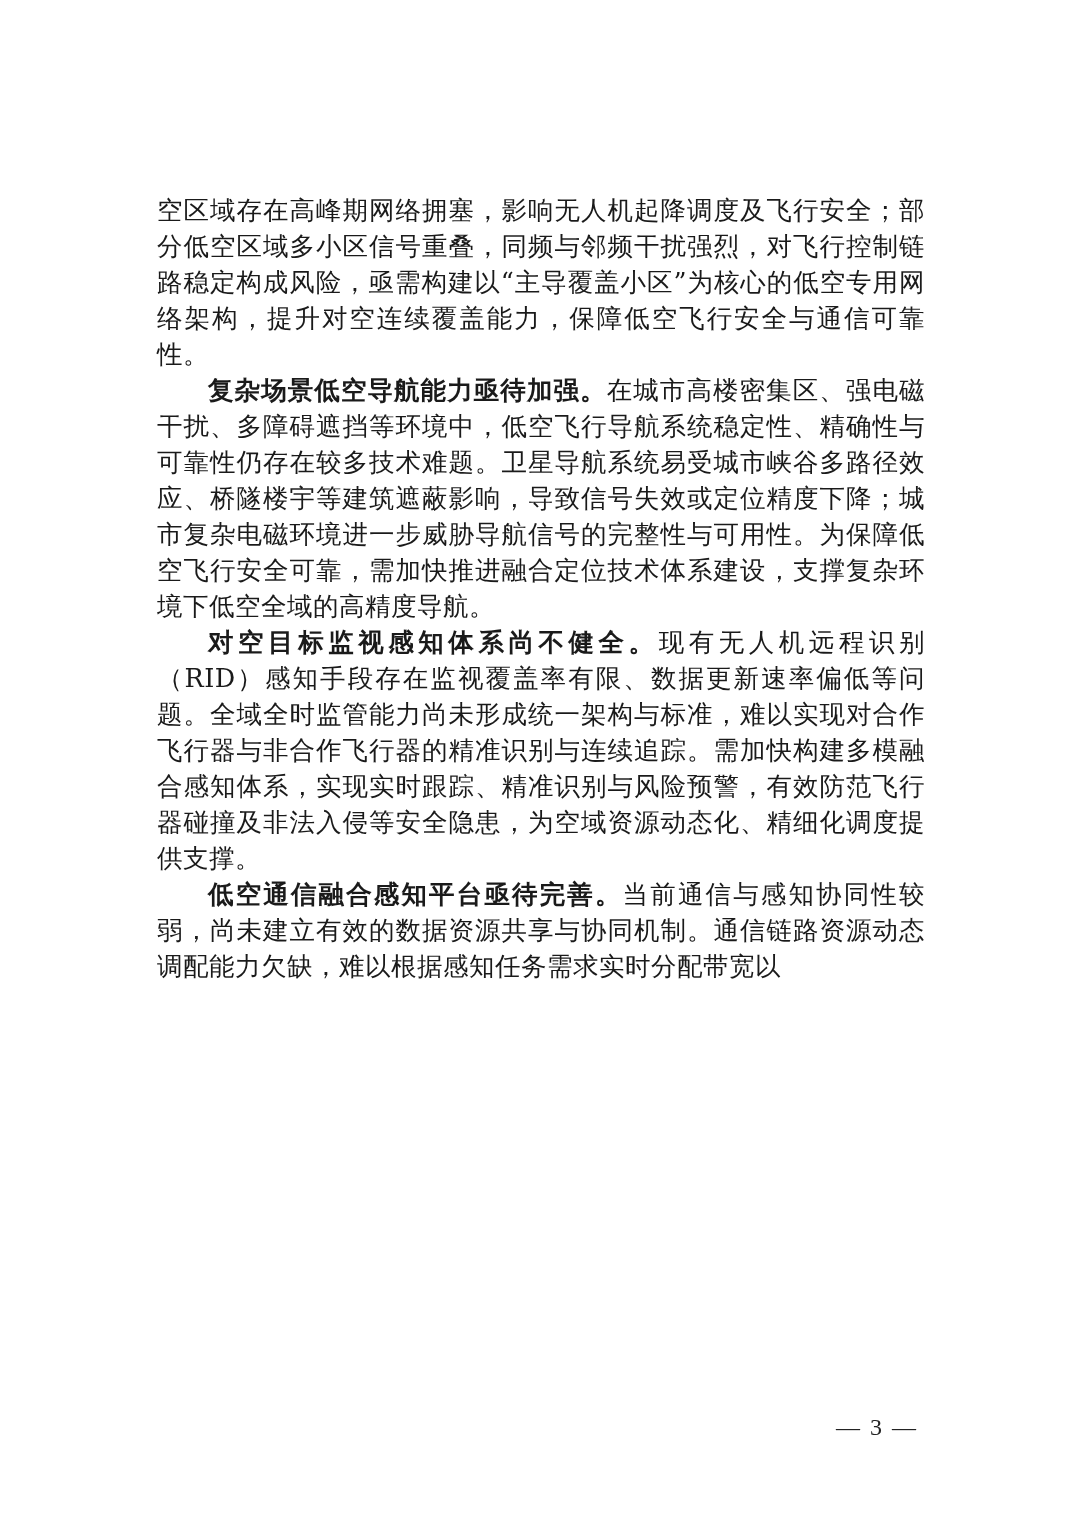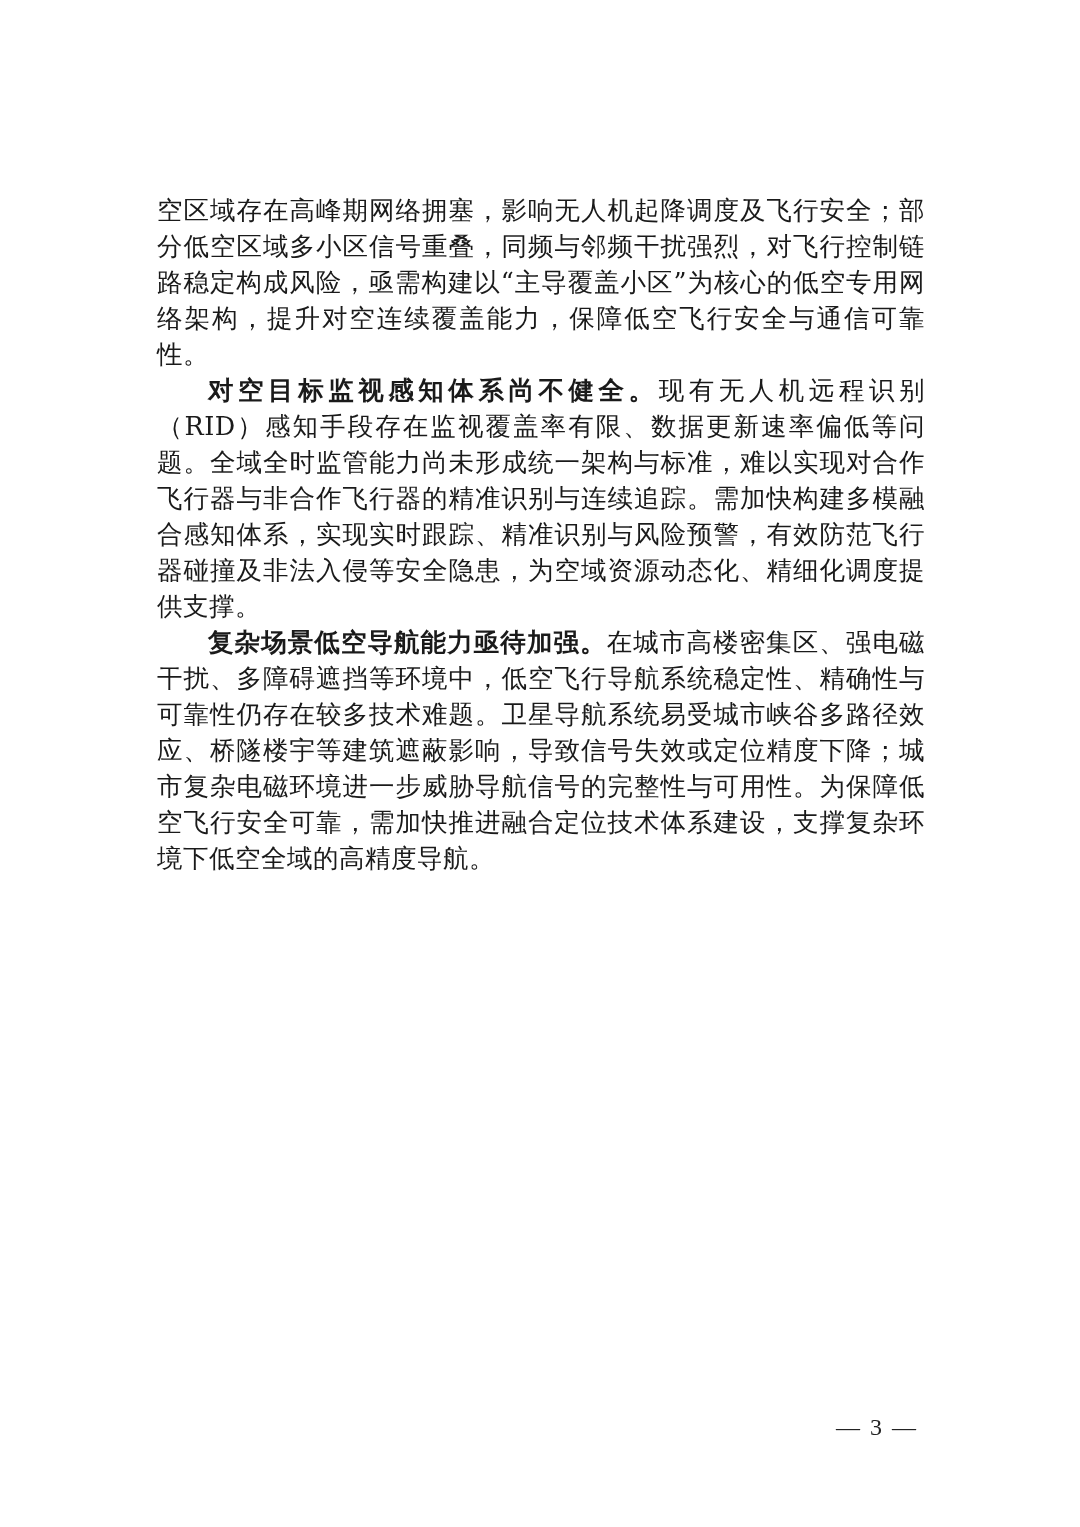--- a/index.html
+++ b/index.html
@@ -47,20 +47,23 @@
     }
   </style>
 </head>
 <body>
 
 <div class="page">
   <p class="para">
     <span>空区域存在高峰期网络拥塞，影响无人机起降调度及飞行安全；部分低空区域多小区信号重叠，同频与邻频干扰强烈，对飞行控制链路稳定构成风险，亟需构建以“主导覆盖小区”为核心的低空专用网络架构，提升对空连续覆盖能力，保障低空飞行安全与通信可靠性。</span>
   </p>
   <p class="para indent">
+    <span class="lead">复杂场景低空导航能力亟待加强。</span><span>在城市高楼密集区、强电磁干扰、多障碍遮挡等环境中，低空飞行导航系统稳定性、精确性与可靠性仍存在较多技术难题。卫星导航系统易受城市峡谷多路径效应、桥隧楼宇等建筑遮蔽影响，导致信号失效或定位精度下降；城市复杂电磁环境进一步威胁导航信号的完整性与可用性。为保障低空飞行安全可靠，需加快推进融合定位技术体系建设，支撑复杂环境下低空全域的高精度导航。</span>
+  </p>
+  <p class="para indent">
     <span class="lead">对空目标监视感知体系尚不健全。</span><span>现有无人机远程识别（RID）感知手段存在监视覆盖率有限、数据更新速率偏低等问题。全域全时监管能力尚未形成统一架构与标准，难以实现对合作飞行器与非合作飞行器的精准识别与连续追踪。需加快构建多模融合感知体系，实现实时跟踪、精准识别与风险预警，有效防范飞行器碰撞及非法入侵等安全隐患，为空域资源动态化、精细化调度提供支撑。</span>
   </p>
   <p class="para indent">
-    <span class="lead">复杂场景低空导航能力亟待加强。</span><span>在城市高楼密集区、强电磁干扰、多障碍遮挡等环境中，低空飞行导航系统稳定性、精确性与可靠性仍存在较多技术难题。卫星导航系统易受城市峡谷多路径效应、桥隧楼宇等建筑遮蔽影响，导致信号失效或定位精度下降；城市复杂电磁环境进一步威胁导航信号的完整性与可用性。为保障低空飞行安全可靠，需加快推进融合定位技术体系建设，支撑复杂环境下低空全域的高精度导航。</span>
+    <span class="lead">低空通信融合感知平台亟待完善。</span><span>当前通信与感知协同性较弱，尚未建立有效的数据资源共享与协同机制。通信链路资源动态调配能力欠缺，难以根据感知任务需求实时分配带宽以</span>
   </p>
 </div>
 
 <div class="page-number">— 3 —</div>
 
 </body></html>

